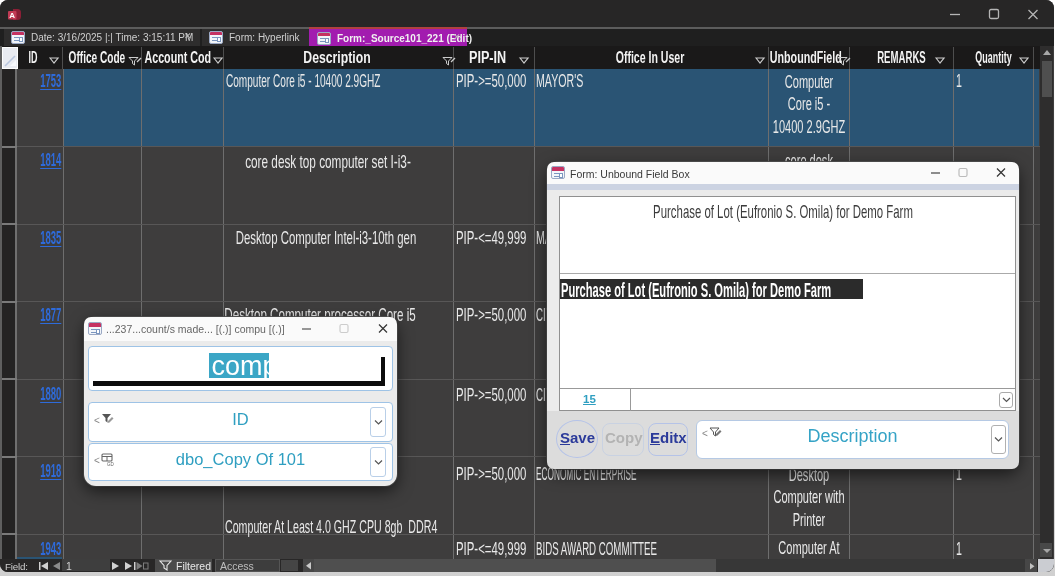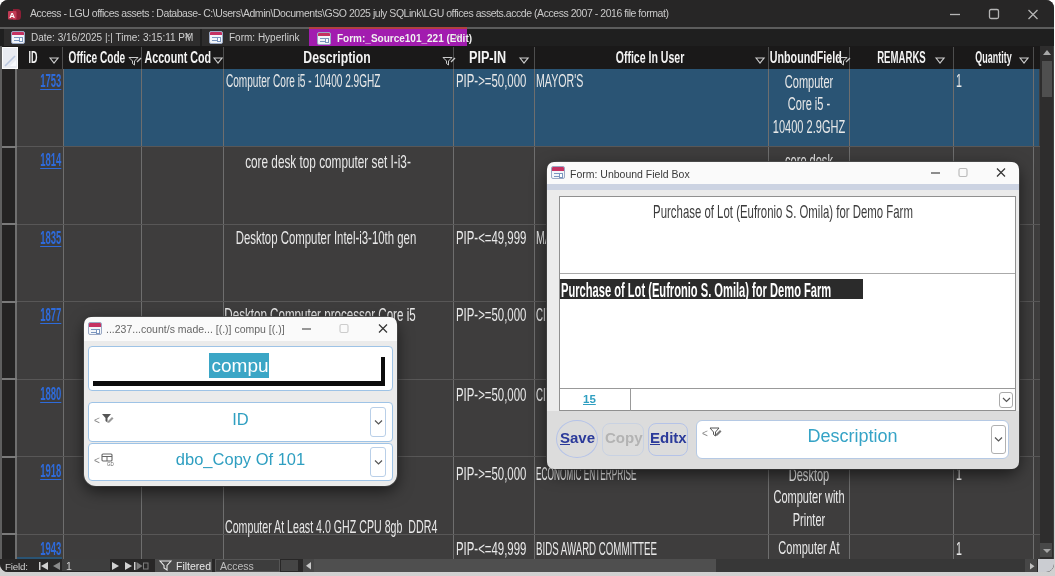--- a/index.html
+++ b/index.html
@@ -44,21 +44,20 @@
 <body>
 <div id="stage">
 <div id="win">
 
   <div id="titlebar">
     <svg class="abs" style="left:7px;top:7px" width="15" height="15" viewBox="0 0 15 15">
       <path d="M6 2 h4.5 a3.5 3.5 0 0 1 3.5 3.5 v4 a3.5 3.5 0 0 1 -3.5 3.5 h-4.5 z" fill="#8b1f36"></path>
       <rect x="1" y="4" width="8.5" height="8.5" rx="1" fill="#c23b55"></rect>
       <text x="5.2" y="11" font-size="8" font-weight="bold" fill="#fff" text-anchor="middle">A</text>
     </svg>
-    <div id="titletext">Access - LGU offices assets : Database- C:\Users\Admin\Documents\GSO 2025 july SQLink\LGU offices assets.accde (Access 2007 - 2016 file format)</div>
     <svg class="abs" style="left:944px;top:4px" width="110" height="20" viewBox="0 0 110 20">
       <line x1="6" y1="10.5" x2="16" y2="10.5" stroke="#b5b5b5" stroke-width="1.3"></line>
       <rect x="45.5" y="5.5" width="9" height="9" rx="1.5" fill="none" stroke="#b5b5b5" stroke-width="1.3"></rect>
       <path d="M84.5 6 l9 9 M93.5 6 l-9 9" stroke="#b5b5b5" stroke-width="1.3"></path>
     </svg>
   </div>
 
   <div id="tabbar">
     <div class="tab" style="left:4px;width:196px;">
       <div class="ficon" style="left:7px;top:2px">
@@ -311,21 +310,21 @@
           <div class="bx"></div>
         </div>
     <div class="abs" style="left:22px;top:6px;font-size:10.5px;color:#666;white-space:nowrap">...237...count/s made... [(.)] compu [(.)]</div>
     <svg class="abs" style="left:214px;top:5px" width="95" height="14" viewBox="0 0 95 14">
       <line x1="4" y1="7" x2="13" y2="7" stroke="#555" stroke-width="1.2"></line>
       <rect x="42" y="2.5" width="8" height="8" rx="1.5" fill="none" stroke="#ccc" stroke-width="1.2"></rect>
       <path d="M81 2.5 l8 8 M89 2.5 l-8 8" stroke="#333" stroke-width="1.2"></path>
     </svg>
     <div class="combo" style="left:4px;top:29px;width:305px;height:45px;"></div>
     <div class="abs" style="left:125px;top:36px;width:60px;height:25px;background:#3ba6c6"></div>
-    <div class="abs" style="left:127.5px;top:39px;font-size:19px;line-height:20px;color:#fff">compu</div>
+    <div class="abs" style="left:127.5px;top:39px;font-size:27px;line-height:20px;color:#fff">compu</div>
     <div class="abs" style="left:9px;top:64px;width:292px;height:4.5px;background:#0c0c0c"></div>
     <div class="abs" style="left:297px;top:40px;width:4px;height:29px;background:#0c0c0c"></div>
     <div class="combo" style="left:4px;top:85px;width:305px;height:40px;"></div>
     <div class="abs" style="left:10px;top:98px;font-size:10px;color:#888">&lt;</div>
     <svg class="abs" style="left:17px;top:96px" width="13" height="13" viewBox="0 0 13 13">
       <path d="M1 1 h9 l-3.5 4 v4.5 l-2 -1.5 v-3 z" fill="#555"></path>
       <path d="M7 8 l4 -4 l1.5 1.5 l-4 4 l-2 0.5 z" fill="#999"></path>
     </svg>
     <div class="abs" style="left:4px;top:93px;width:305px;text-align:center;font-size:16.5px;color:#2f9fc1">ID</div>
     <div class="chev" style="left:286px;top:90px;width:16px;height:30px;"></div>

